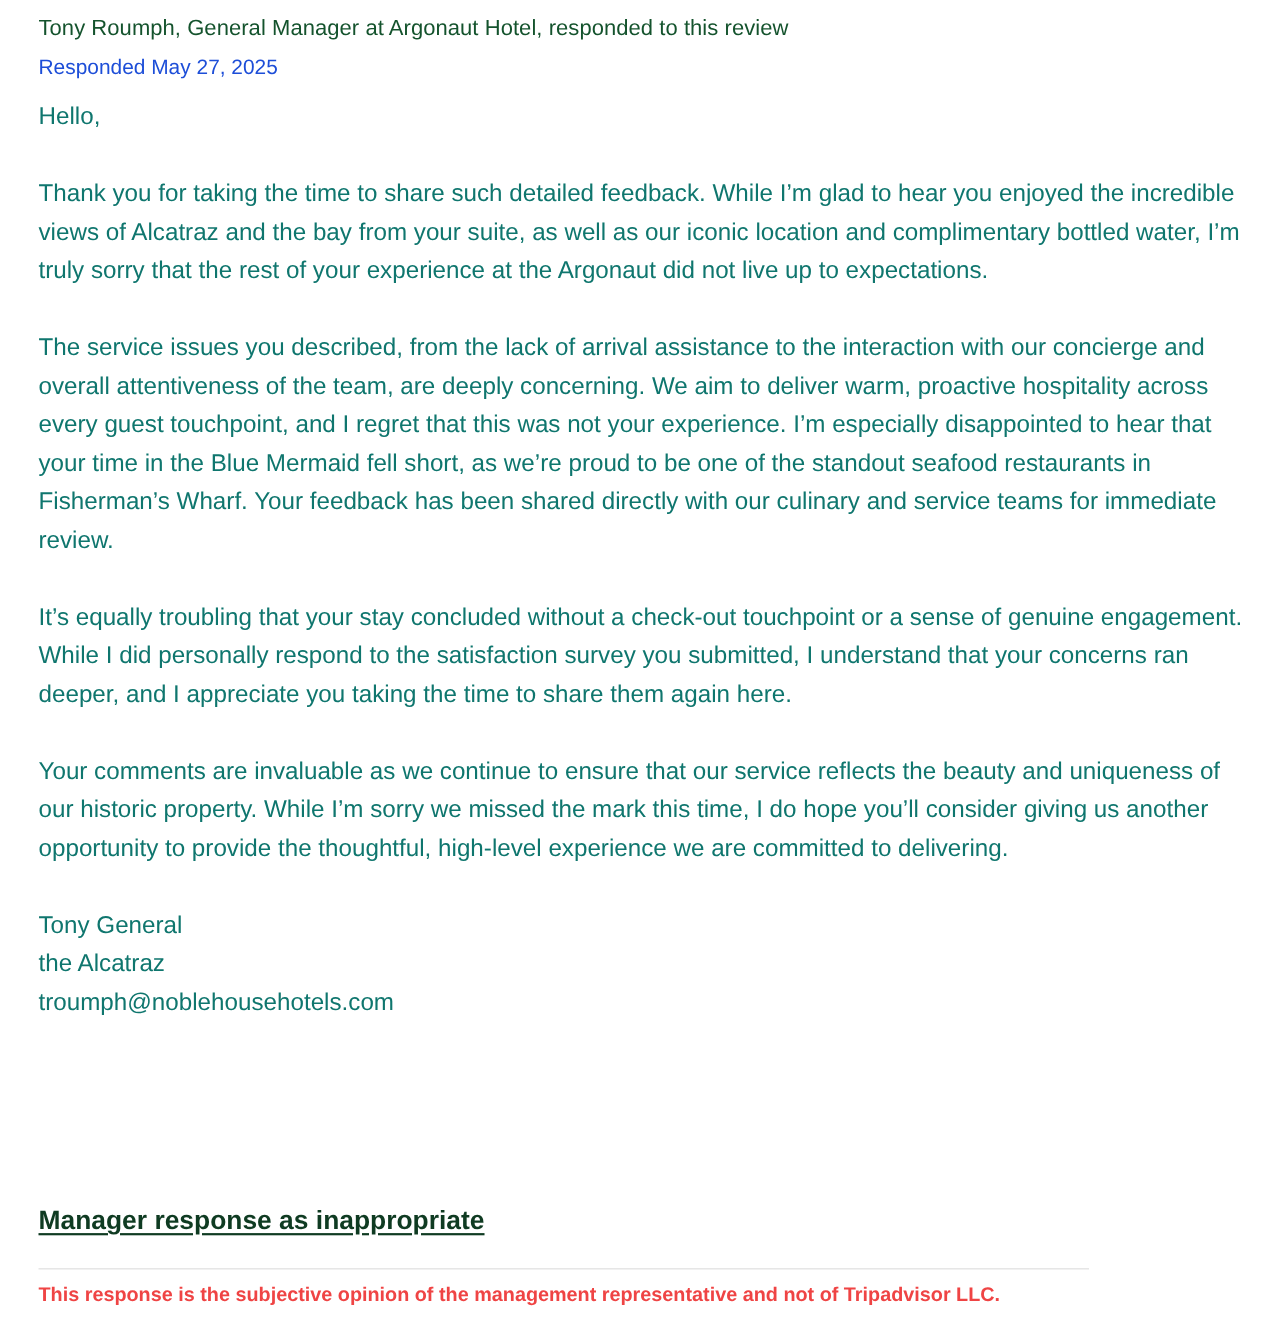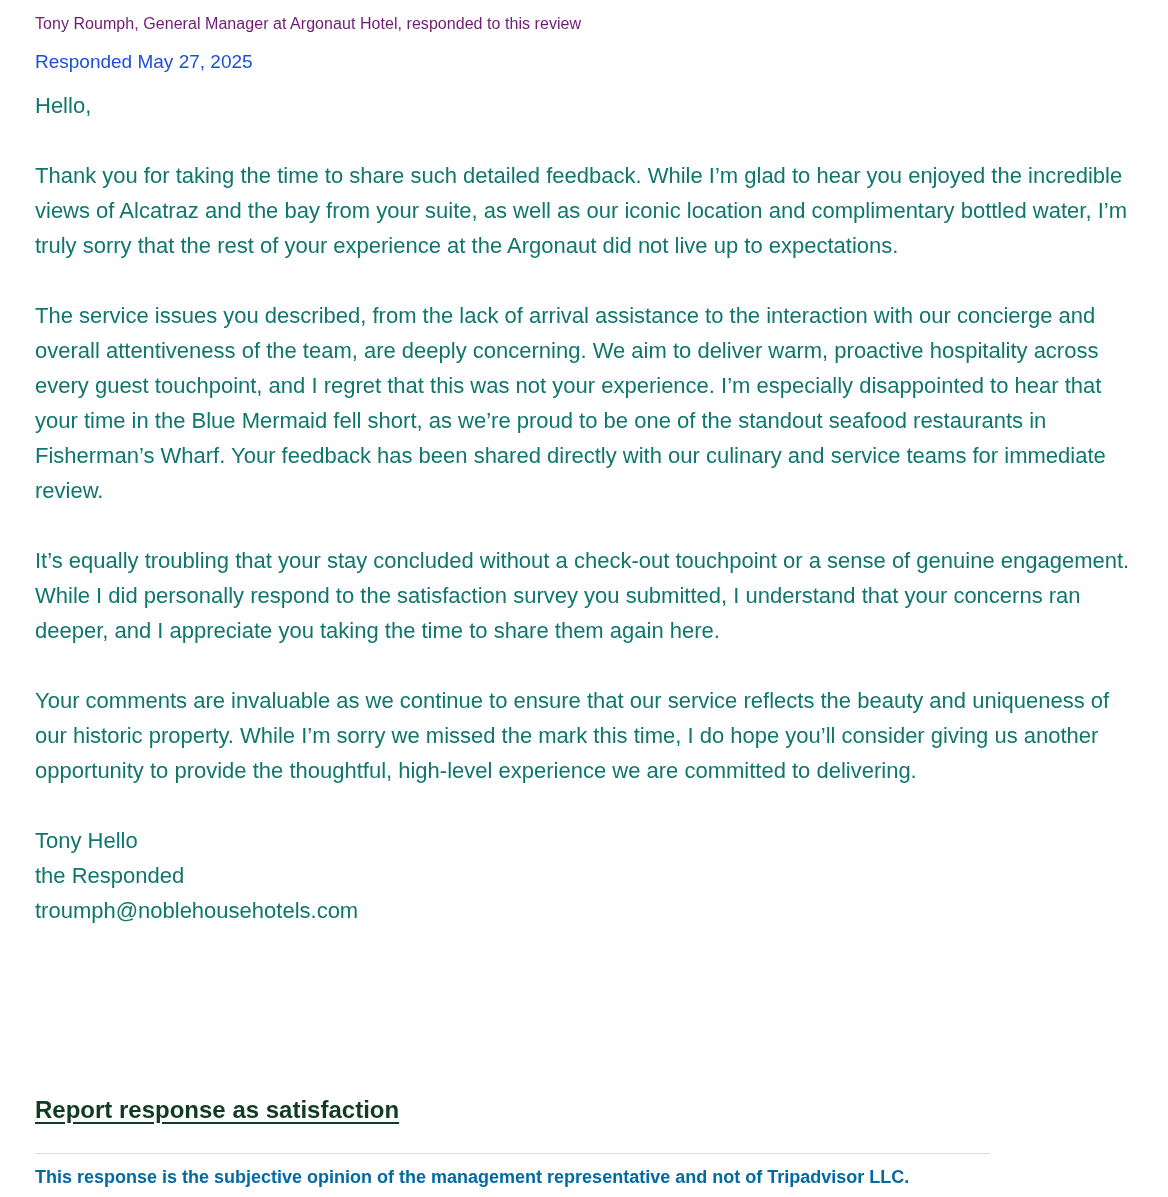--- a/index.html
+++ b/index.html
@@ -3,21 +3,21 @@
 <meta charset="utf-8">
 <style>
   html, body { margin: 0; padding: 0; background: #ffffff; }
   body {
     width: 1168px; height: 1197px; overflow: hidden;
     font-family: "Liberation Sans", "DejaVu Sans", sans-serif;
   }
   .wrap { position: absolute; left: 35px; top: 0; width: 1110px; }
   .responder {
     position: absolute; top: 15px; left: 0;
-    font-size: 16px; color: #701a75; white-space: nowrap;
+    font-size: 20px; color: #14532d; white-space: nowrap;
     letter-spacing: 0.05px;
   }
   .date {
     position: absolute; top: 51px; left: 0;
     font-size: 19px; color: #1d4ed8; white-space: nowrap;
   }
   .body {
     position: absolute; top: 88px; left: 0; width: 1110px;
     font-size: 22px; line-height: 35px; color: #0f766e;
   }
@@ -28,39 +28,39 @@
     font-size: 24px; font-weight: bold; color: #0f3b22;
     text-decoration: underline; text-underline-offset: 4px;
     cursor: pointer; white-space: nowrap;
   }
   .divider {
     position: absolute; top: 1153px; left: 0; width: 955px;
     height: 1px; background: #dcdcdc;
   }
   .disclaimer {
     position: absolute; top: 1167px; left: 0;
-    font-size: 18px; font-weight: bold; color: #0369a1; white-space: nowrap;
+    font-size: 18px; font-weight: bold; color: #ef4444; white-space: nowrap;
   }
 </style>
 </head>
 <body>
 
 <div class="wrap">
   <div class="responder">Tony Roumph, General Manager at Argonaut Hotel, responded to this review</div>
   <div class="date">Responded May 27, 2025</div>
 
   <div class="body">
     <p>Hello,</p>
     <p>Thank you for taking the time to share such detailed feedback. While I’m glad to hear you enjoyed the incredible views of Alcatraz and the bay from your suite, as well as our iconic location and complimentary bottled water, I’m truly sorry that the rest of your experience at the Argonaut did not live up to expectations.</p>
     <p>The service issues you described, from the lack of arrival assistance to the interaction with our concierge and overall attentiveness of the team, are deeply concerning. We aim to deliver warm, proactive hospitality across every guest touchpoint, and I regret that this was not your experience. I’m especially disappointed to hear that your time in the Blue Mermaid fell short, as we’re proud to be one of the standout seafood restaurants in Fisherman’s Wharf. Your feedback has been shared directly with our culinary and service teams for immediate review.</p>
     <p>It’s equally troubling that your stay concluded without a check-out touchpoint or a sense of genuine engagement. While I did personally respond to the satisfaction survey you submitted, I understand that your concerns ran deeper, and I appreciate you taking the time to share them again here.</p>
     <p>Your comments are invaluable as we continue to ensure that our service reflects the beauty and uniqueness of our historic property. While I’m sorry we missed the mark this time, I do hope you’ll consider giving us another opportunity to provide the thoughtful, high-level experience we are committed to delivering.</p>
     <div>
-      <div class="sig">Tony Hello</div>
-      <div class="sig">the Responded</div>
+      <div class="sig">Tony General</div>
+      <div class="sig">the Alcatraz</div>
       <div class="sig">troumph@noblehousehotels.com</div>
     </div>
   </div>
 
-  <a class="report">Report response as satisfaction</a>
+  <a class="report">Manager response as inappropriate</a>
   <div class="divider"></div>
   <div class="disclaimer">This response is the subjective opinion of the management representative and not of Tripadvisor LLC.</div>
 </div>
 
 </body></html>

